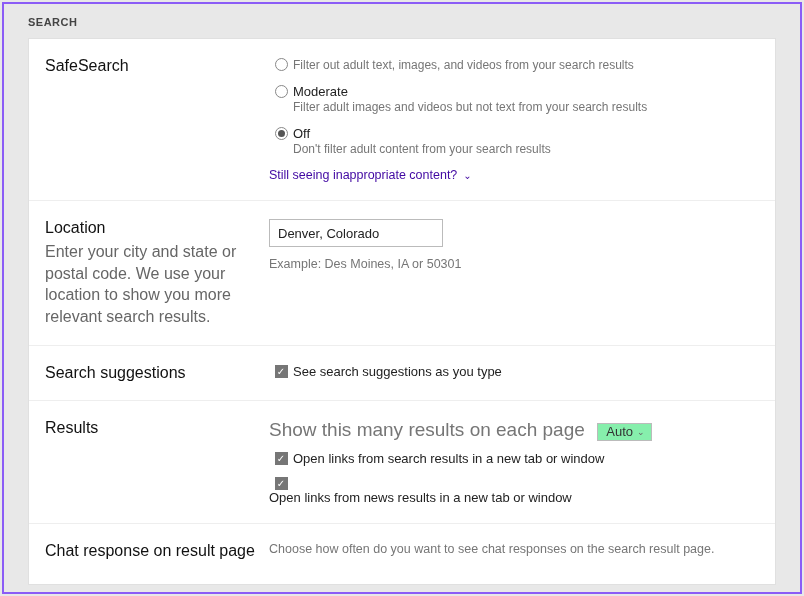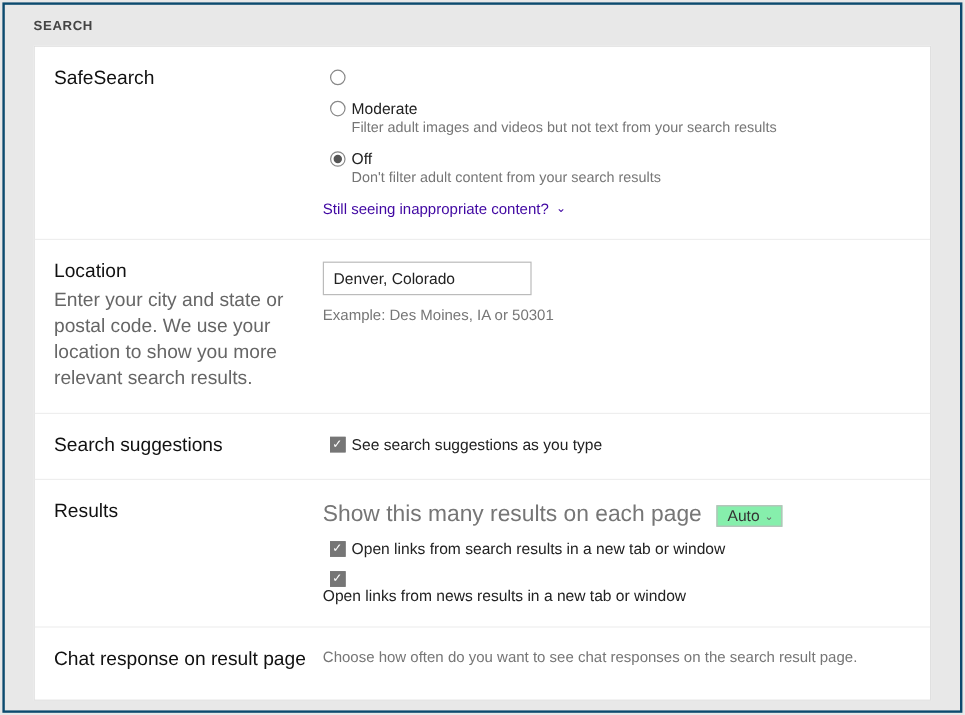--- a/index.html
+++ b/index.html
@@ -2,21 +2,21 @@
 <html><head>
   <meta charset="utf-8">
   <style>
     * { box-sizing: border-box; margin: 0; padding: 0; }
     body {
       font-family: "Segoe UI", Arial, sans-serif;
       background: #e8e8e8;
       padding: 2px;
     }
     .outer {
-      border: 2px solid #0c4a6e;
+      border: 2px solid #8b5cf6;
       background: #e8e8e8;
       width: 800px;
       height: 592px;
       overflow: hidden;
     }
     .header {
       padding: 12px 24px 10px;
       font-size: 11px;
       font-weight: 700;
       letter-spacing: 0.5px;
@@ -133,20 +133,21 @@
     <div class="section">
       <div class="section-left">
         <div class="section-title">SafeSearch</div>
       </div>
       <div class="section-right">
         <div class="radio-row">
           <div class="radio-ctrl">
               <div class="radio"></div>
             </div>
           <div class="opt-text">
+            <div class="opt-sub">Filter out adult text, images, and videos from your search results</div>
           </div>
         </div>
         <div class="radio-row">
           <div class="radio-ctrl">
               <div class="radio"></div>
             </div>
           <div class="opt-text">
             <div class="opt-label">Moderate</div>
             <div class="opt-sub">Filter adult images and videos but not text from your search results</div>
           </div>

